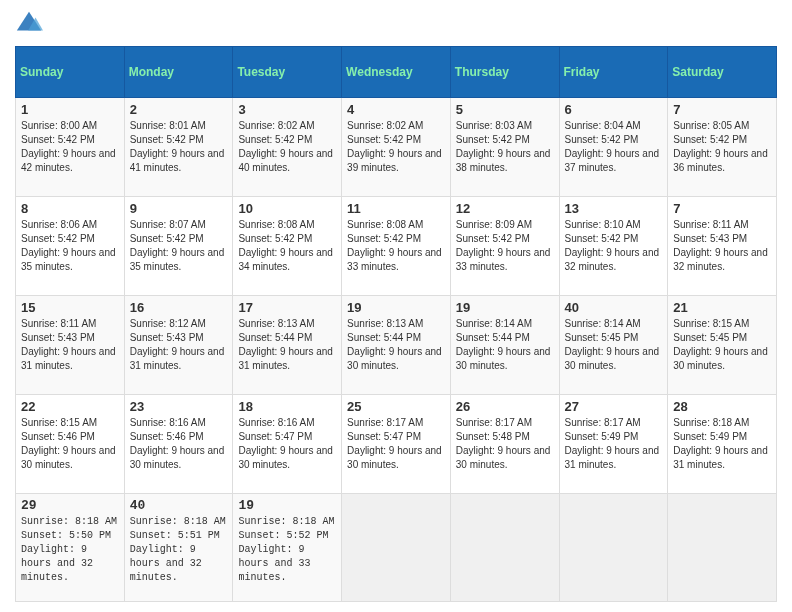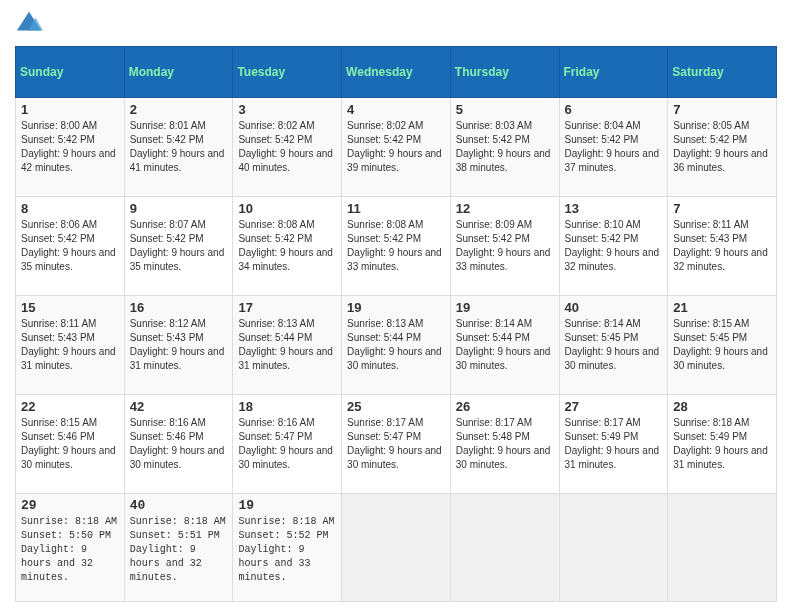--- a/index.html
+++ b/index.html
@@ -233,21 +233,21 @@
           <span class="day-num">21</span>
           <span class="day-info">Sunrise: 8:15 AM<br>Sunset: 5:45 PM<br>Daylight: 9 hours and 30 minutes.</span>
         </td>
         </tr>
         <tr>
           <td>
           <span class="day-num">22</span>
           <span class="day-info">Sunrise: 8:15 AM<br>Sunset: 5:46 PM<br>Daylight: 9 hours and 30 minutes.</span>
         </td>
           <td>
-          <span class="day-num">42</span>
+          <span class="day-num">23</span>
           <span class="day-info">Sunrise: 8:16 AM<br>Sunset: 5:46 PM<br>Daylight: 9 hours and 30 minutes.</span>
         </td>
           <td>
           <span class="day-num">18</span>
           <span class="day-info">Sunrise: 8:16 AM<br>Sunset: 5:47 PM<br>Daylight: 9 hours and 30 minutes.</span>
         </td>
           <td>
           <span class="day-num">25</span>
           <span class="day-info">Sunrise: 8:17 AM<br>Sunset: 5:47 PM<br>Daylight: 9 hours and 30 minutes.</span>
         </td>

